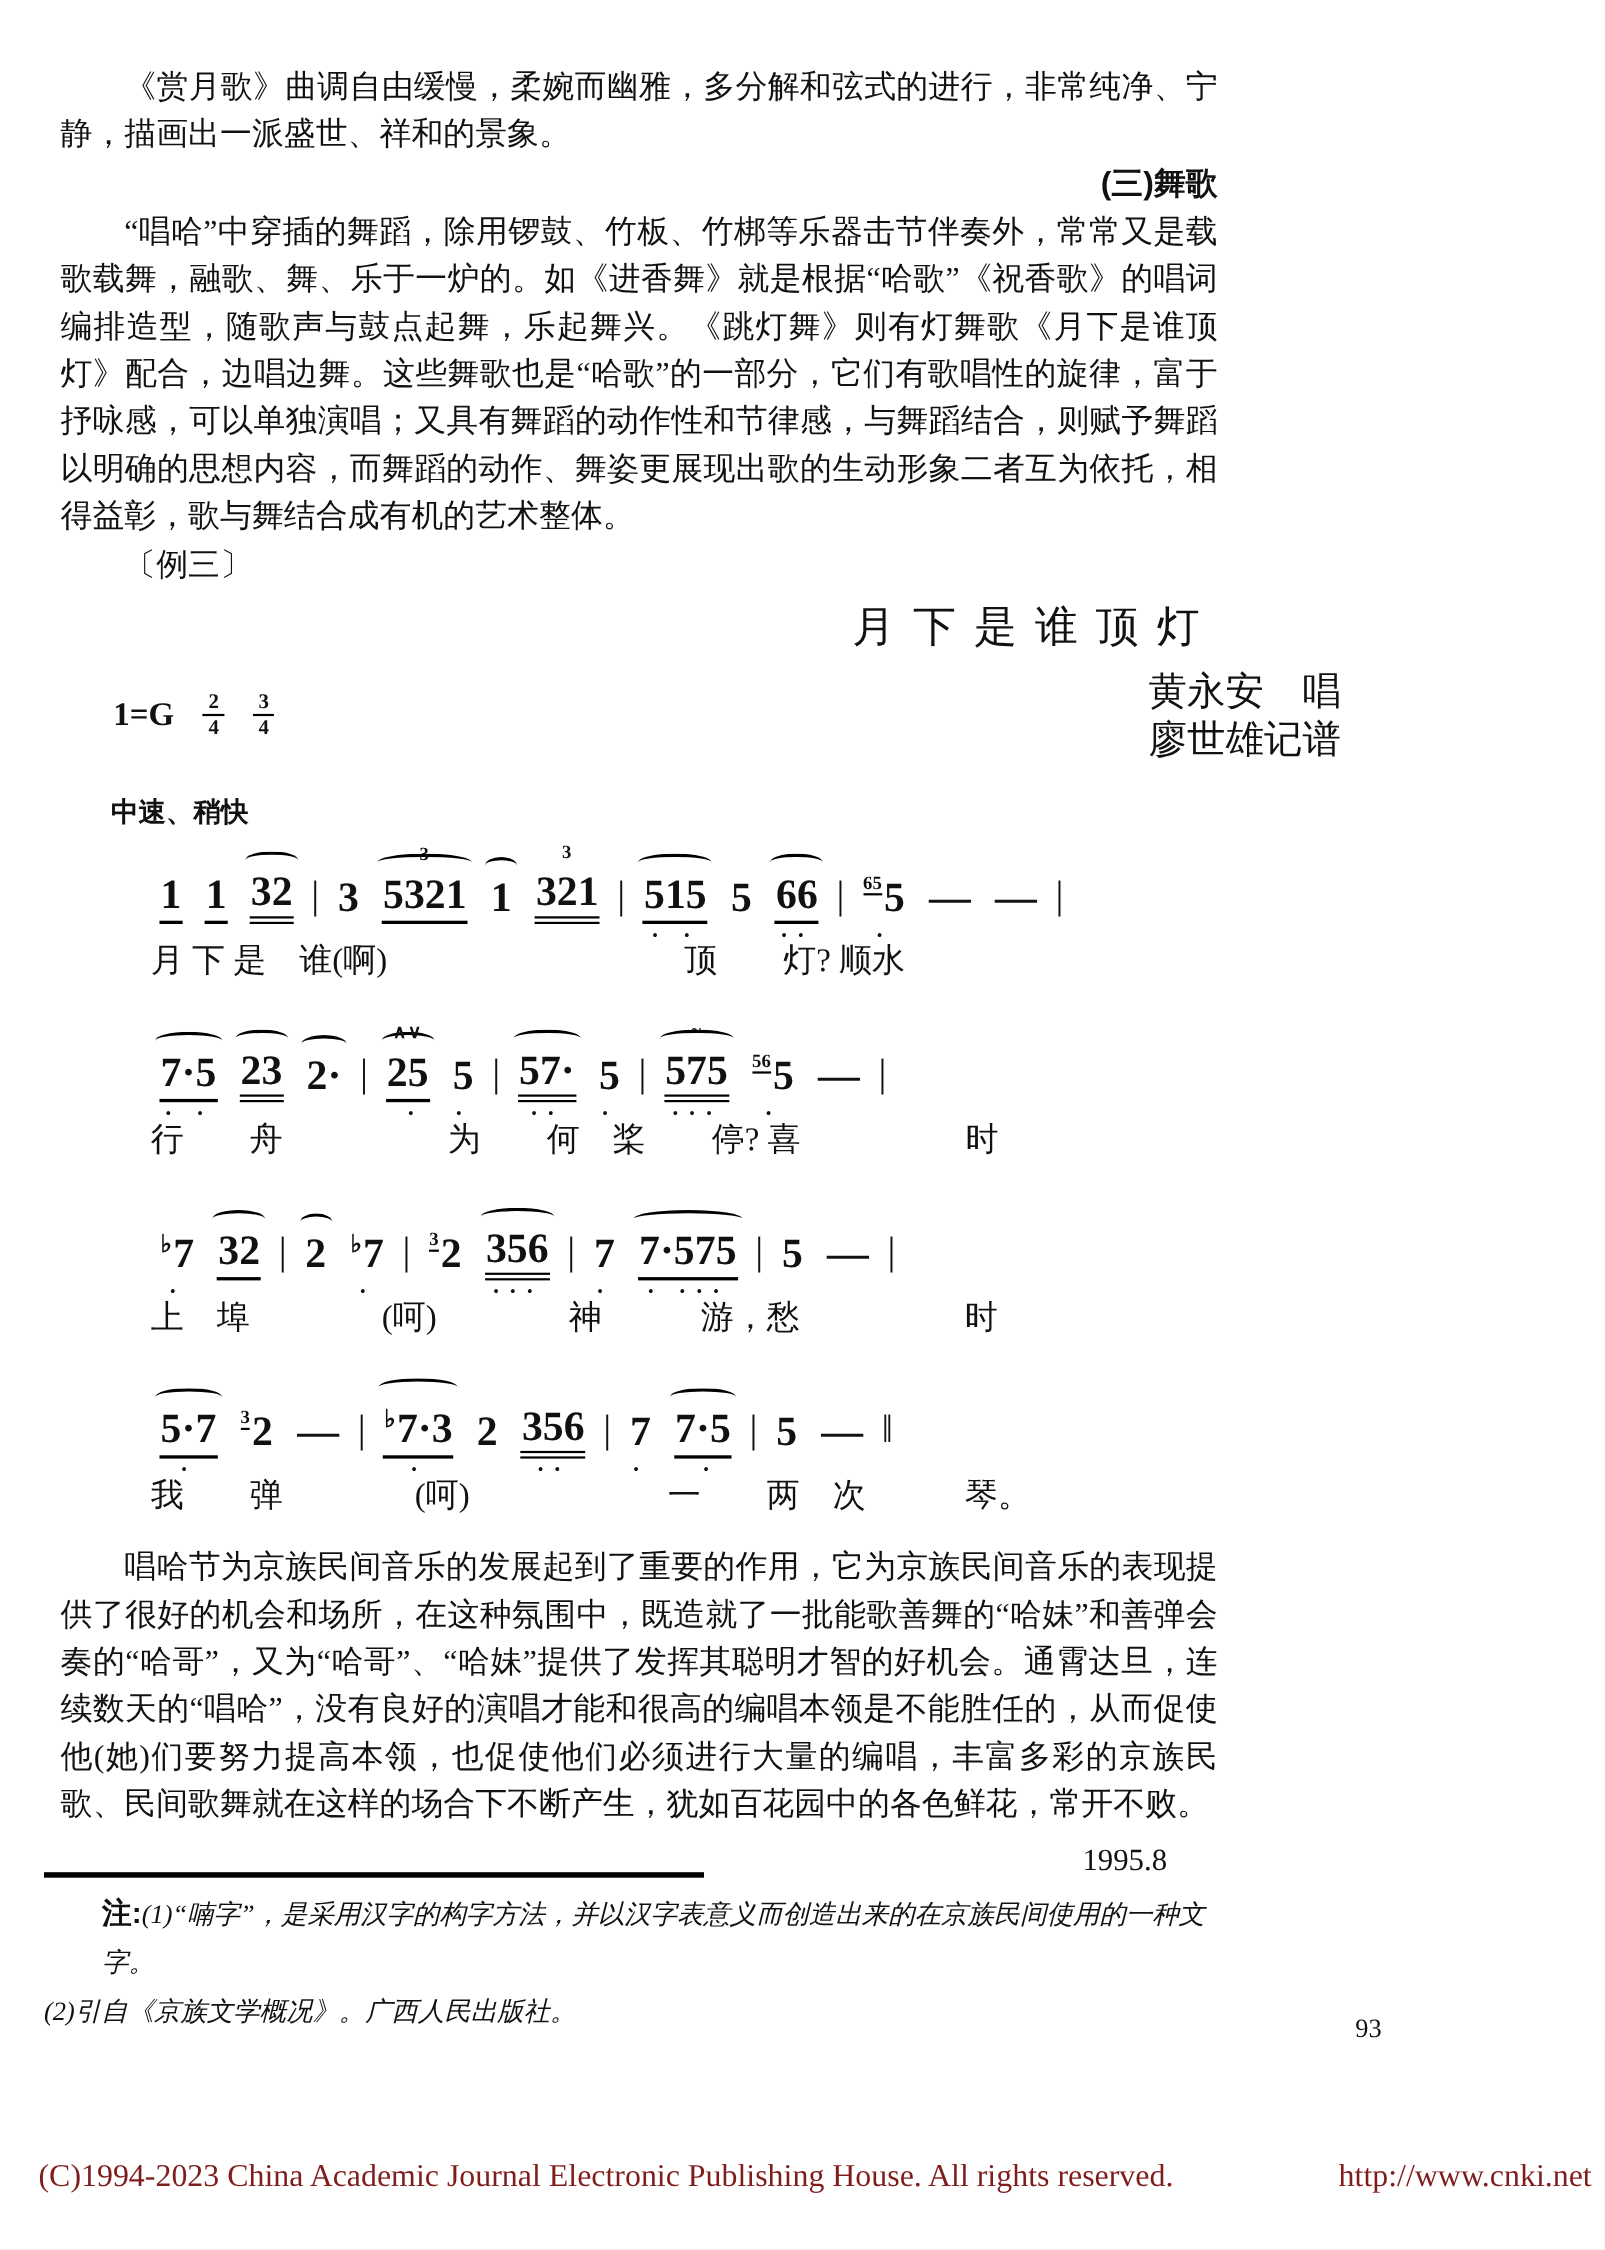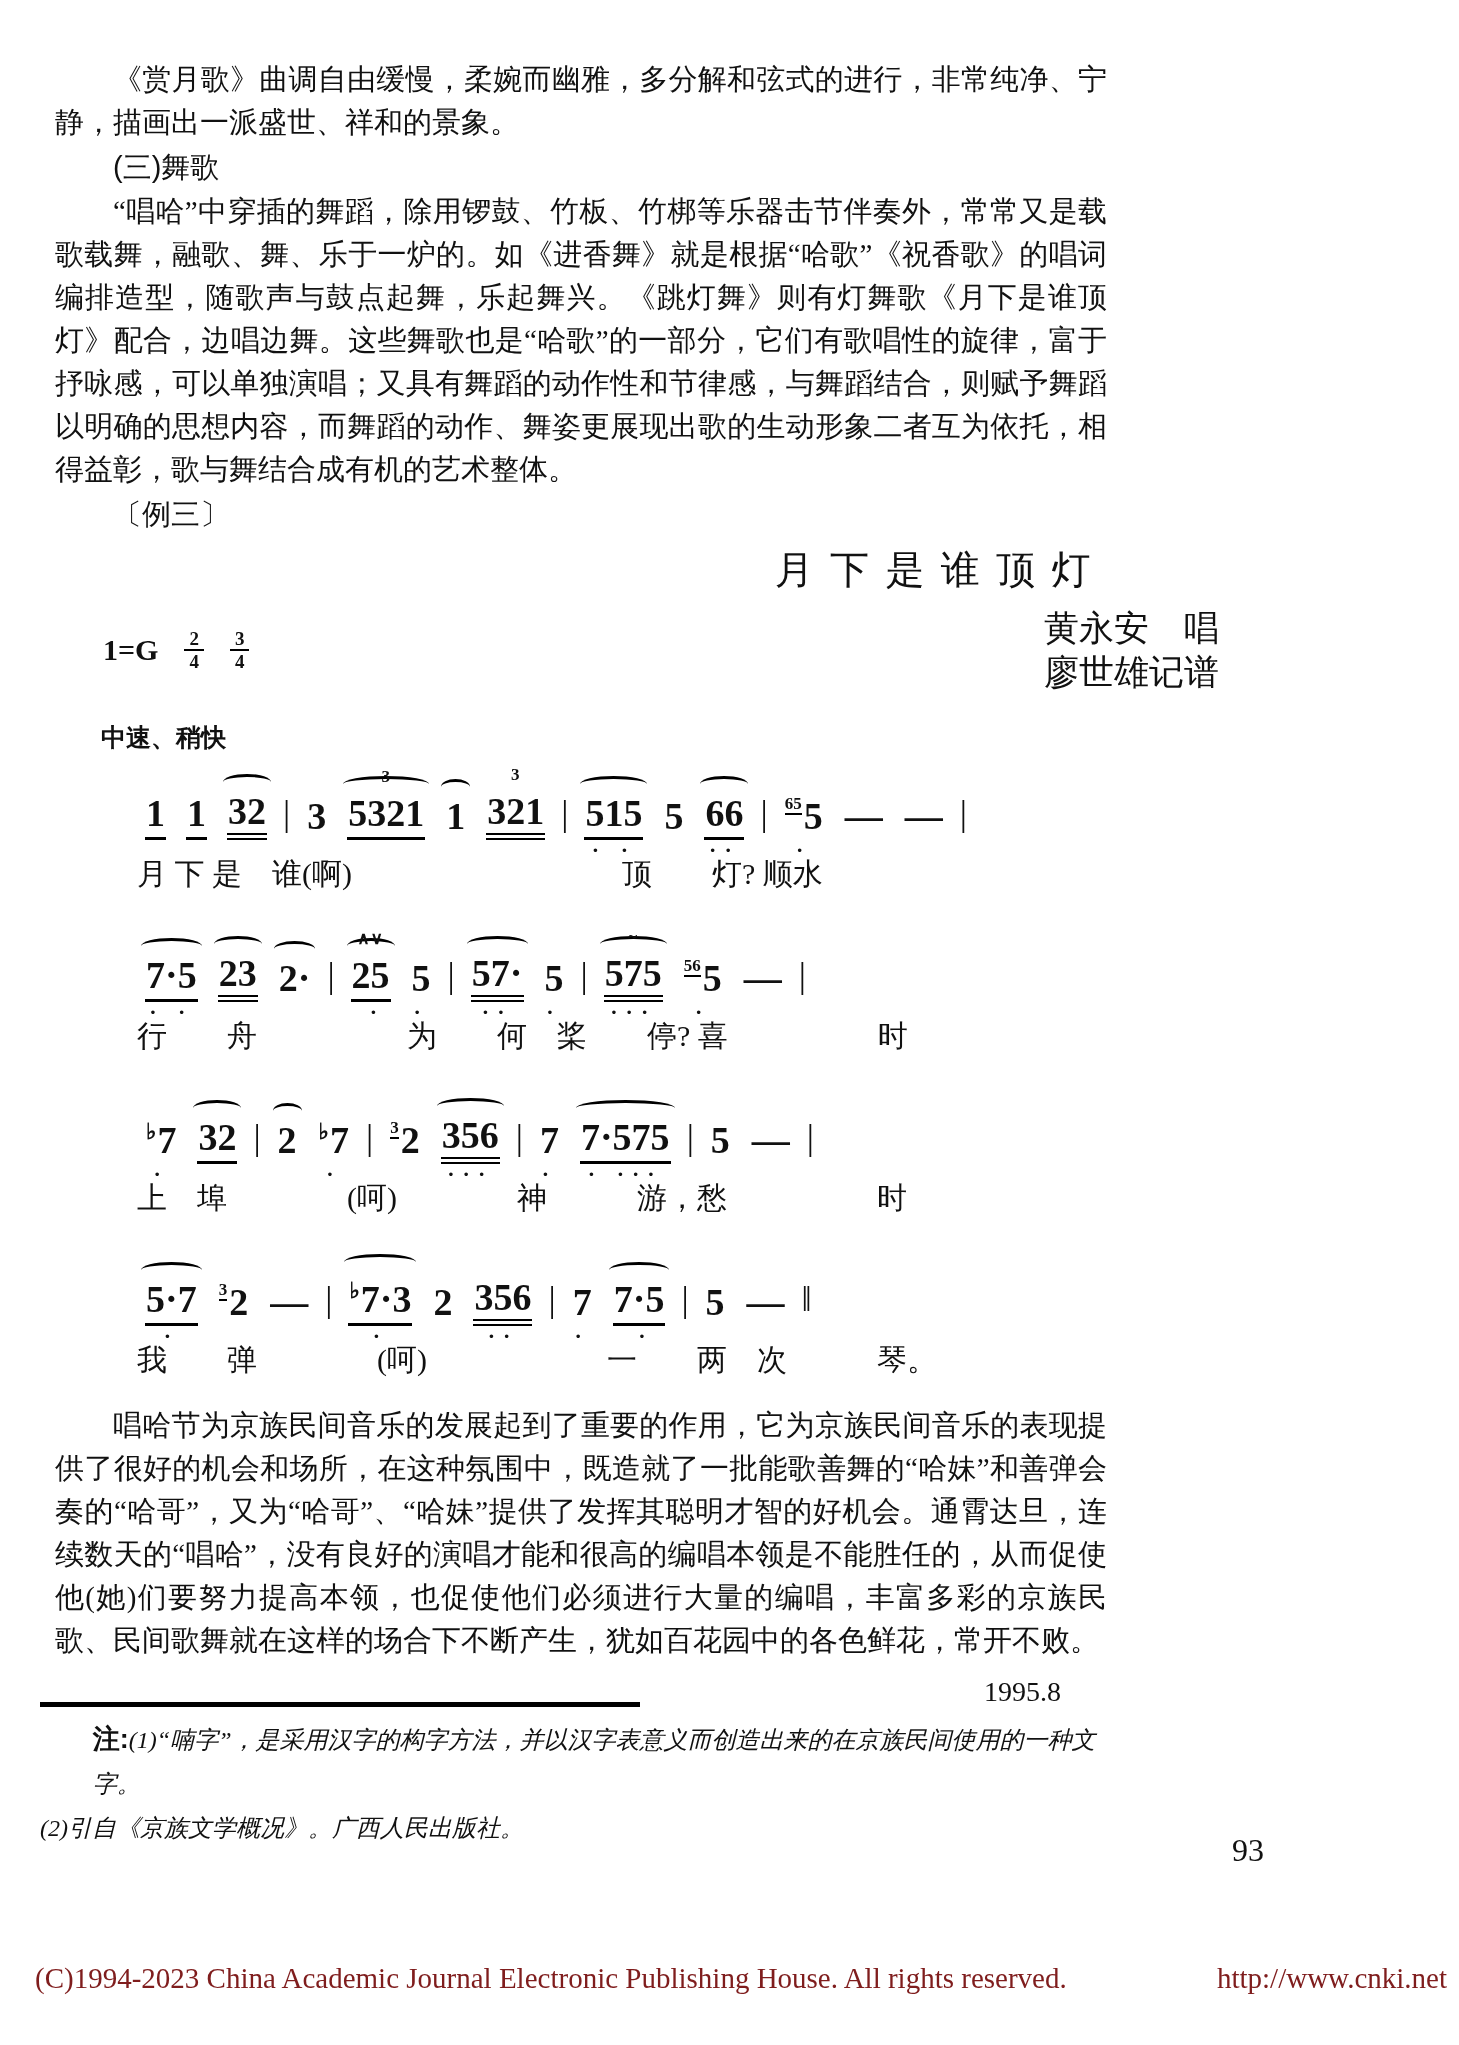--- a/index.html
+++ b/index.html
@@ -18,25 +18,26 @@
   }
   .para{
     font-size:29px;
     line-height:43px;
     text-align:justify;
     margin:0;
   }
   .indent{text-indent:2em;}
   .heading{
     font-family:"Liberation Sans", sans-serif;
-    font-weight:normal;
+    font-weight:bold;
     font-size:29px;
     line-height:46px;
     margin:0;
     padding-left:2em;
+    text-align:right;
   }
   .example-label{
     font-size:29px;
     line-height:46px;
     padding-left:2em;
   }
   
   .score{margin-top:6px;}
   .score-title{
     text-align:right;
@@ -146,21 +147,21 @@
   .footnote{
     font-size:24px;
     line-height:44px;
     font-style:italic;
     margin:0;
   }
   .fn-first{padding-left:2.2em;text-indent:0;}
   .fn-first b{font-style:normal;font-weight:bold;font-size:27px;font-family:"Liberation Sans",sans-serif;}
   .page-number{
     position:absolute;left:1232px;top:1832px;
-    font-size:32px;
+    font-size:24px;
   }
   .footer{
     position:absolute;left:35px;right:12px;top:1962px;
     display:flex;justify-content:space-between;
     color:#7f1d1d;
     font-size:29px;
   }
 </style>
 </head>
 <body>

